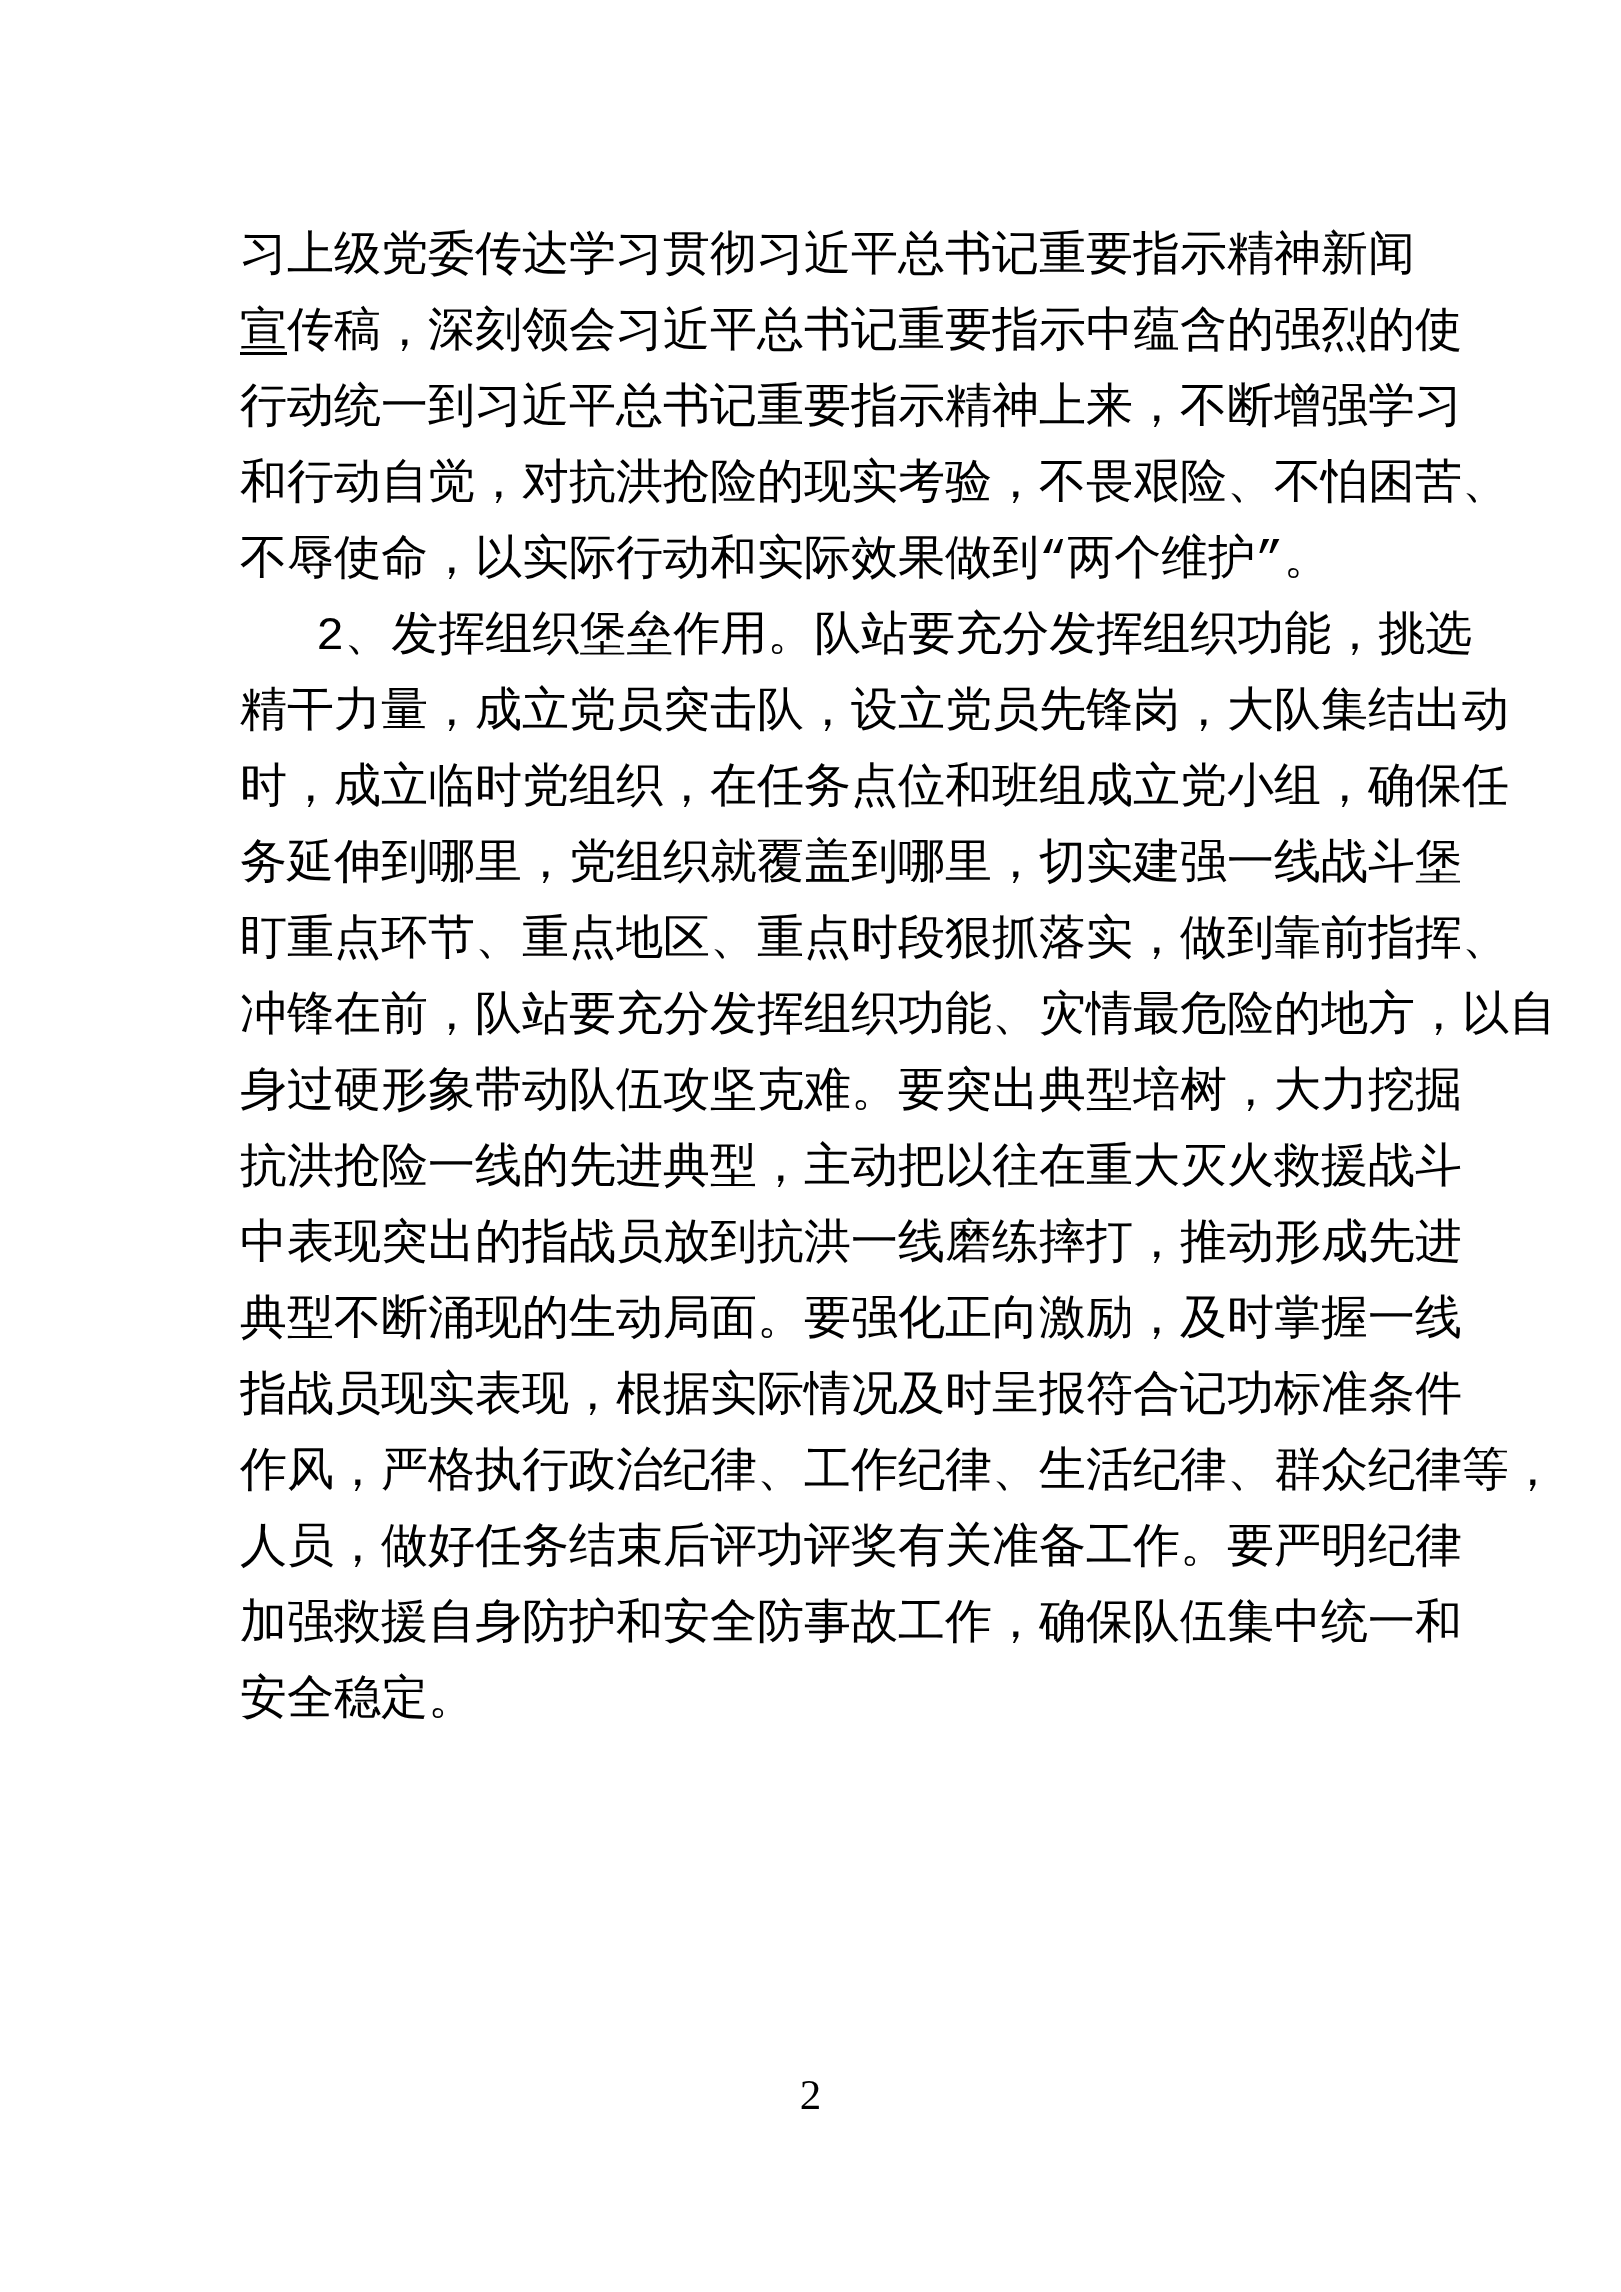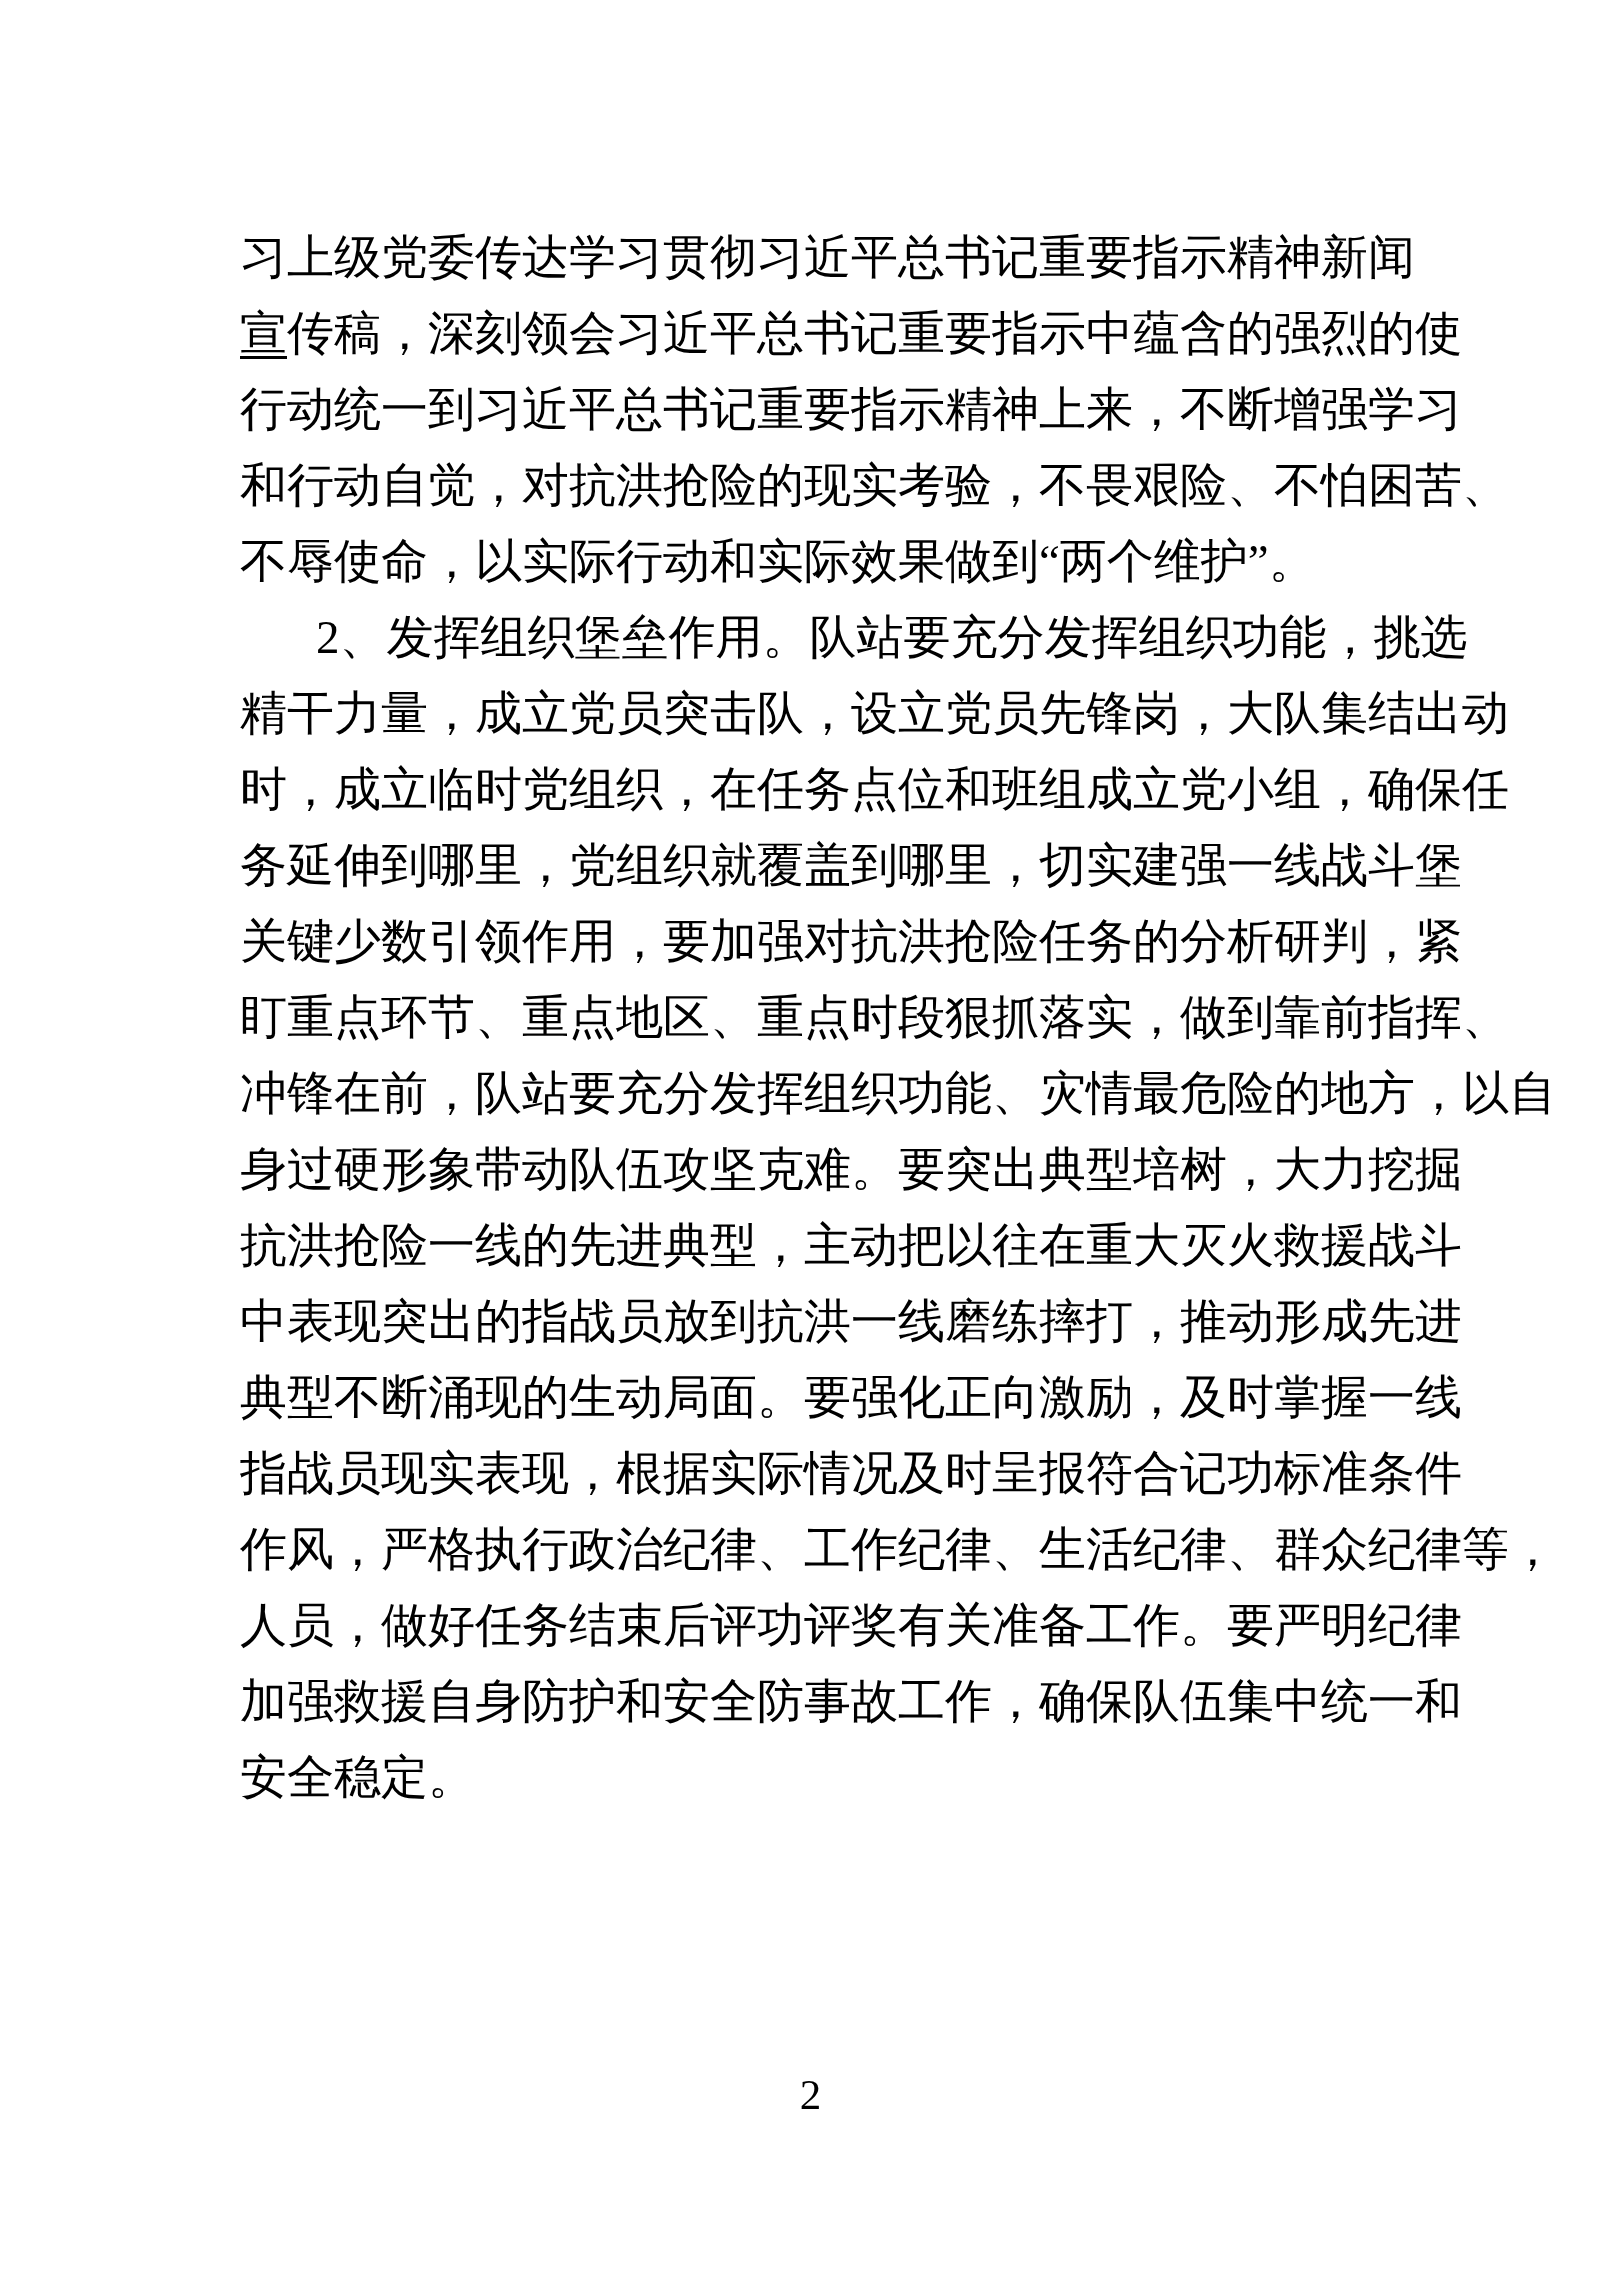--- a/index.html
+++ b/index.html
@@ -26,21 +26,21 @@
     left: 240px;
     top: 219px;
     width: 1255px;
   }
   .line {
     height: 76px;
     line-height: 76px;
     font-size: 47px;
     color: #000000;
     white-space: nowrap;
-    font-family: Liberation Serif, serif;
+    font-family: Liberation Mono, monospace;
     letter-spacing: 0;
   }
   .line.indent {
     padding-left: 76px;
   }
   .u {
     text-decoration: underline;
     text-decoration-thickness: 2.9px;
     text-underline-offset: 6.9px;
   }
@@ -63,21 +63,20 @@
   <div class="text-block">
       <div class="line">习上级党委传达学习贯彻习近平总书记重要指示精神新闻</div>
       <div class="line"><span class="u">宣</span>传稿，深刻领会习近平总书记重要指示中蕴含的强烈的使</div>
       <div class="line">行动统一到习近平总书记重要指示精神上来，不断增强学习</div>
       <div class="line">和行动自觉，对抗洪抢险的现实考验，不畏艰险、不怕困苦、</div>
       <div class="line">不辱使命，以实际行动和实际效果做到“两个维护”。</div>
       <div class="line indent">2、发挥组织堡垒作用。队站要充分发挥组织功能，挑选</div>
       <div class="line">精干力量，成立党员突击队，设立党员先锋岗，大队集结出动</div>
       <div class="line">时，成立临时党组织，在任务点位和班组成立党小组，确保任</div>
       <div class="line">务延伸到哪里，党组织就覆盖到哪里，切实建强一线战斗堡</div>
-      <div class="line">关键少数引领作用，要加强对抗洪抢险任务的分析研判，紧</div>
       <div class="line">盯重点环节、重点地区、重点时段狠抓落实，做到靠前指挥、</div>
       <div class="line">冲锋在前，队站要充分发挥组织功能、灾情最危险的地方，以自</div>
       <div class="line">身过硬形象带动队伍攻坚克难。要突出典型培树，大力挖掘</div>
       <div class="line">抗洪抢险一线的先进典型，主动把以往在重大灭火救援战斗</div>
       <div class="line">中表现突出的指战员放到抗洪一线磨练摔打，推动形成先进</div>
       <div class="line">典型不断涌现的生动局面。要强化正向激励，及时掌握一线</div>
       <div class="line">指战员现实表现，根据实际情况及时呈报符合记功标准条件</div>
       <div class="line">作风，严格执行政治纪律、工作纪律、生活纪律、群众纪律等，</div>
       <div class="line">人员，做好任务结束后评功评奖有关准备工作。要严明纪律</div>
       <div class="line">加强救援自身防护和安全防事故工作，确保队伍集中统一和</div>

